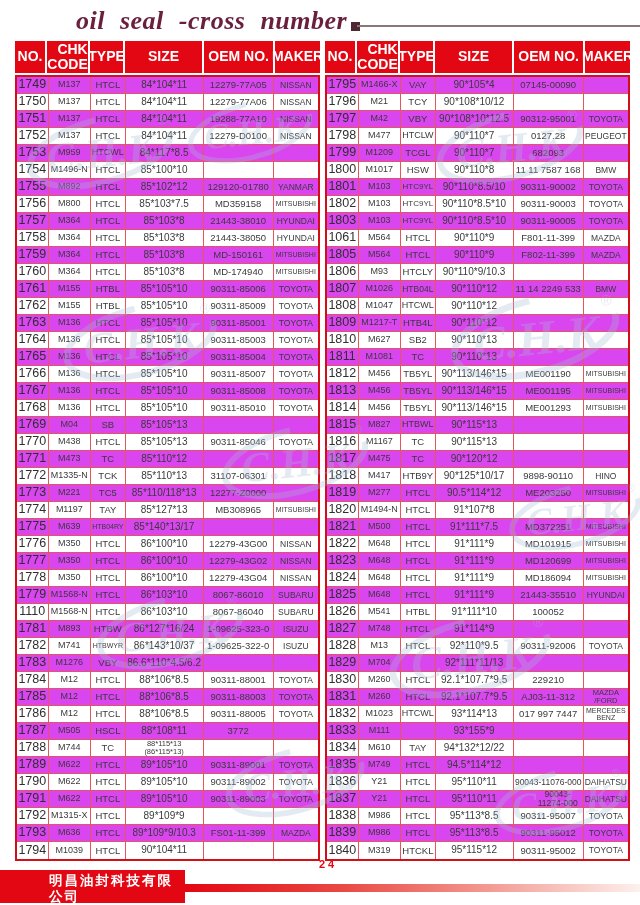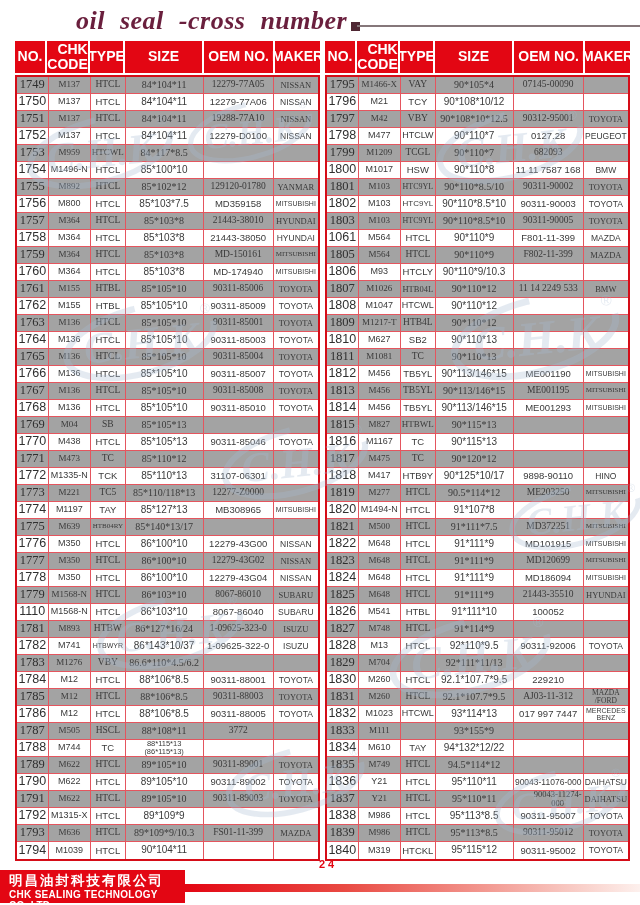--- a/index.html
+++ b/index.html
@@ -22,22 +22,22 @@
   .cross-table.right { left:325px; }
   .thead { display:flex; height:32px; background:#e30613; }
   .th {
     display:flex; align-items:center; justify-content:center;
     color:#ffffff; font-weight:bold; font-size:14px; line-height:1.1;
     text-align:right; white-space:pre-line; border-right:2px solid #ffffff;
   }
   .th:last-child { border-right:none; }
   .tbody { margin-top:2px; border:2px solid #d50d18; background:#ffffff; }
   .tr { display:flex; height:17px; border-bottom:1px solid #e4555e; }
-  .tr:last-child { border-bottom:none; }
-  .tr.odd  { background:#a3a3a3;font-family:Liberation Serif, serif; }
+  .tr:last-child { border-bottom:none;justify-content:flex-end; }
+  .tr.odd  { background:#d946ef; }
   .tr.even { background:#ffffff; }
   .td {
     display:flex; align-items:center; justify-content:center; overflow:hidden;
     border-right:1px solid #e4555e; text-align:center; color:#3a3a3a;
   }
   .td:last-child { border-right:none; }
   .td span { white-space:pre-line; line-height:1.05; display:block; }
   
   .c0 { width:10.5%; } .c1 { width:14.1%; } .c2 { width:11.5%; }
   .c3 { width:25.9%; } .c4 { width:23.3%; } .c5 { width:14.7%; }
@@ -53,21 +53,21 @@
   .wm svg { display:block; }
   
   .page-num {
     position:absolute; left:8px; top:858px; width:640px; text-align:center;
     color:#e30613; font-size:11px; font-weight:bold; letter-spacing:3px;
   }
   .footer-block {
     position:absolute; left:0; top:870px; width:185px; height:33px;
     background:#e30613; color:#ffffff; padding:3px 0 0 9px; z-index:6;
   }
-  .footer-cn { font-size:13.5px; font-weight:bold; letter-spacing:2px; line-height:1.15; }
+  .footer-cn { font-size:13.5px; font-weight:bold; letter-spacing:2px; line-height:1.15;margin-left:40px; }
   .footer-en { font-size:10px; font-weight:bold; letter-spacing:0.3px; }
   .footer-bar {
     position:absolute; left:185px; top:884px; width:455px; height:8px;
     background:linear-gradient(to right, #e30613 0%, #e94a43 35%, #f2968e 65%, #f9d2cc 88%, #fdf0ed 100%);
   }
 </style>
 </head>
 <body>
 
 <div class="page">

